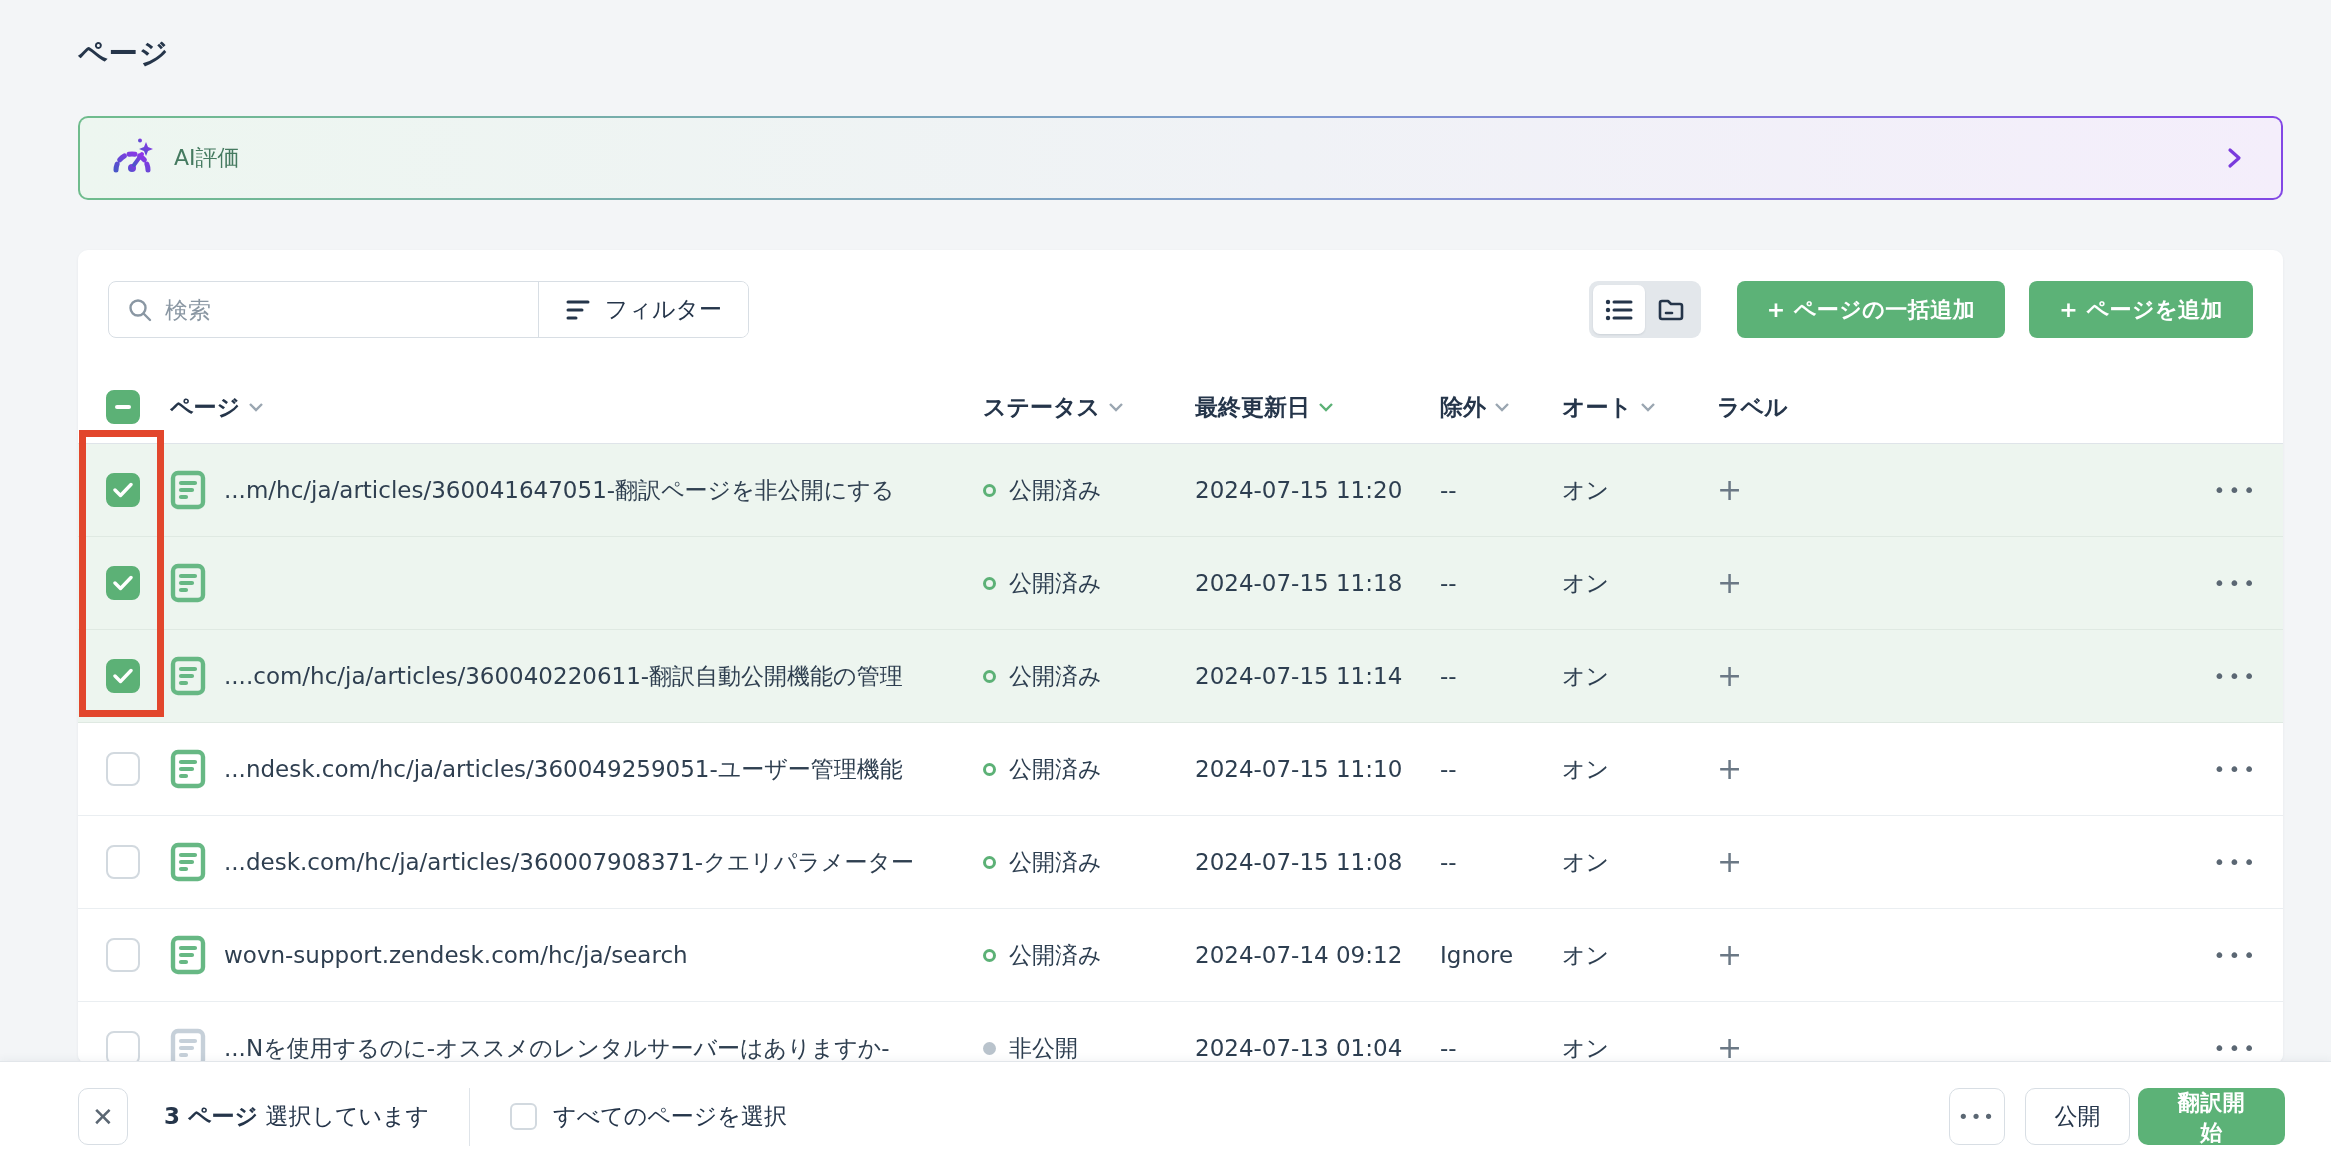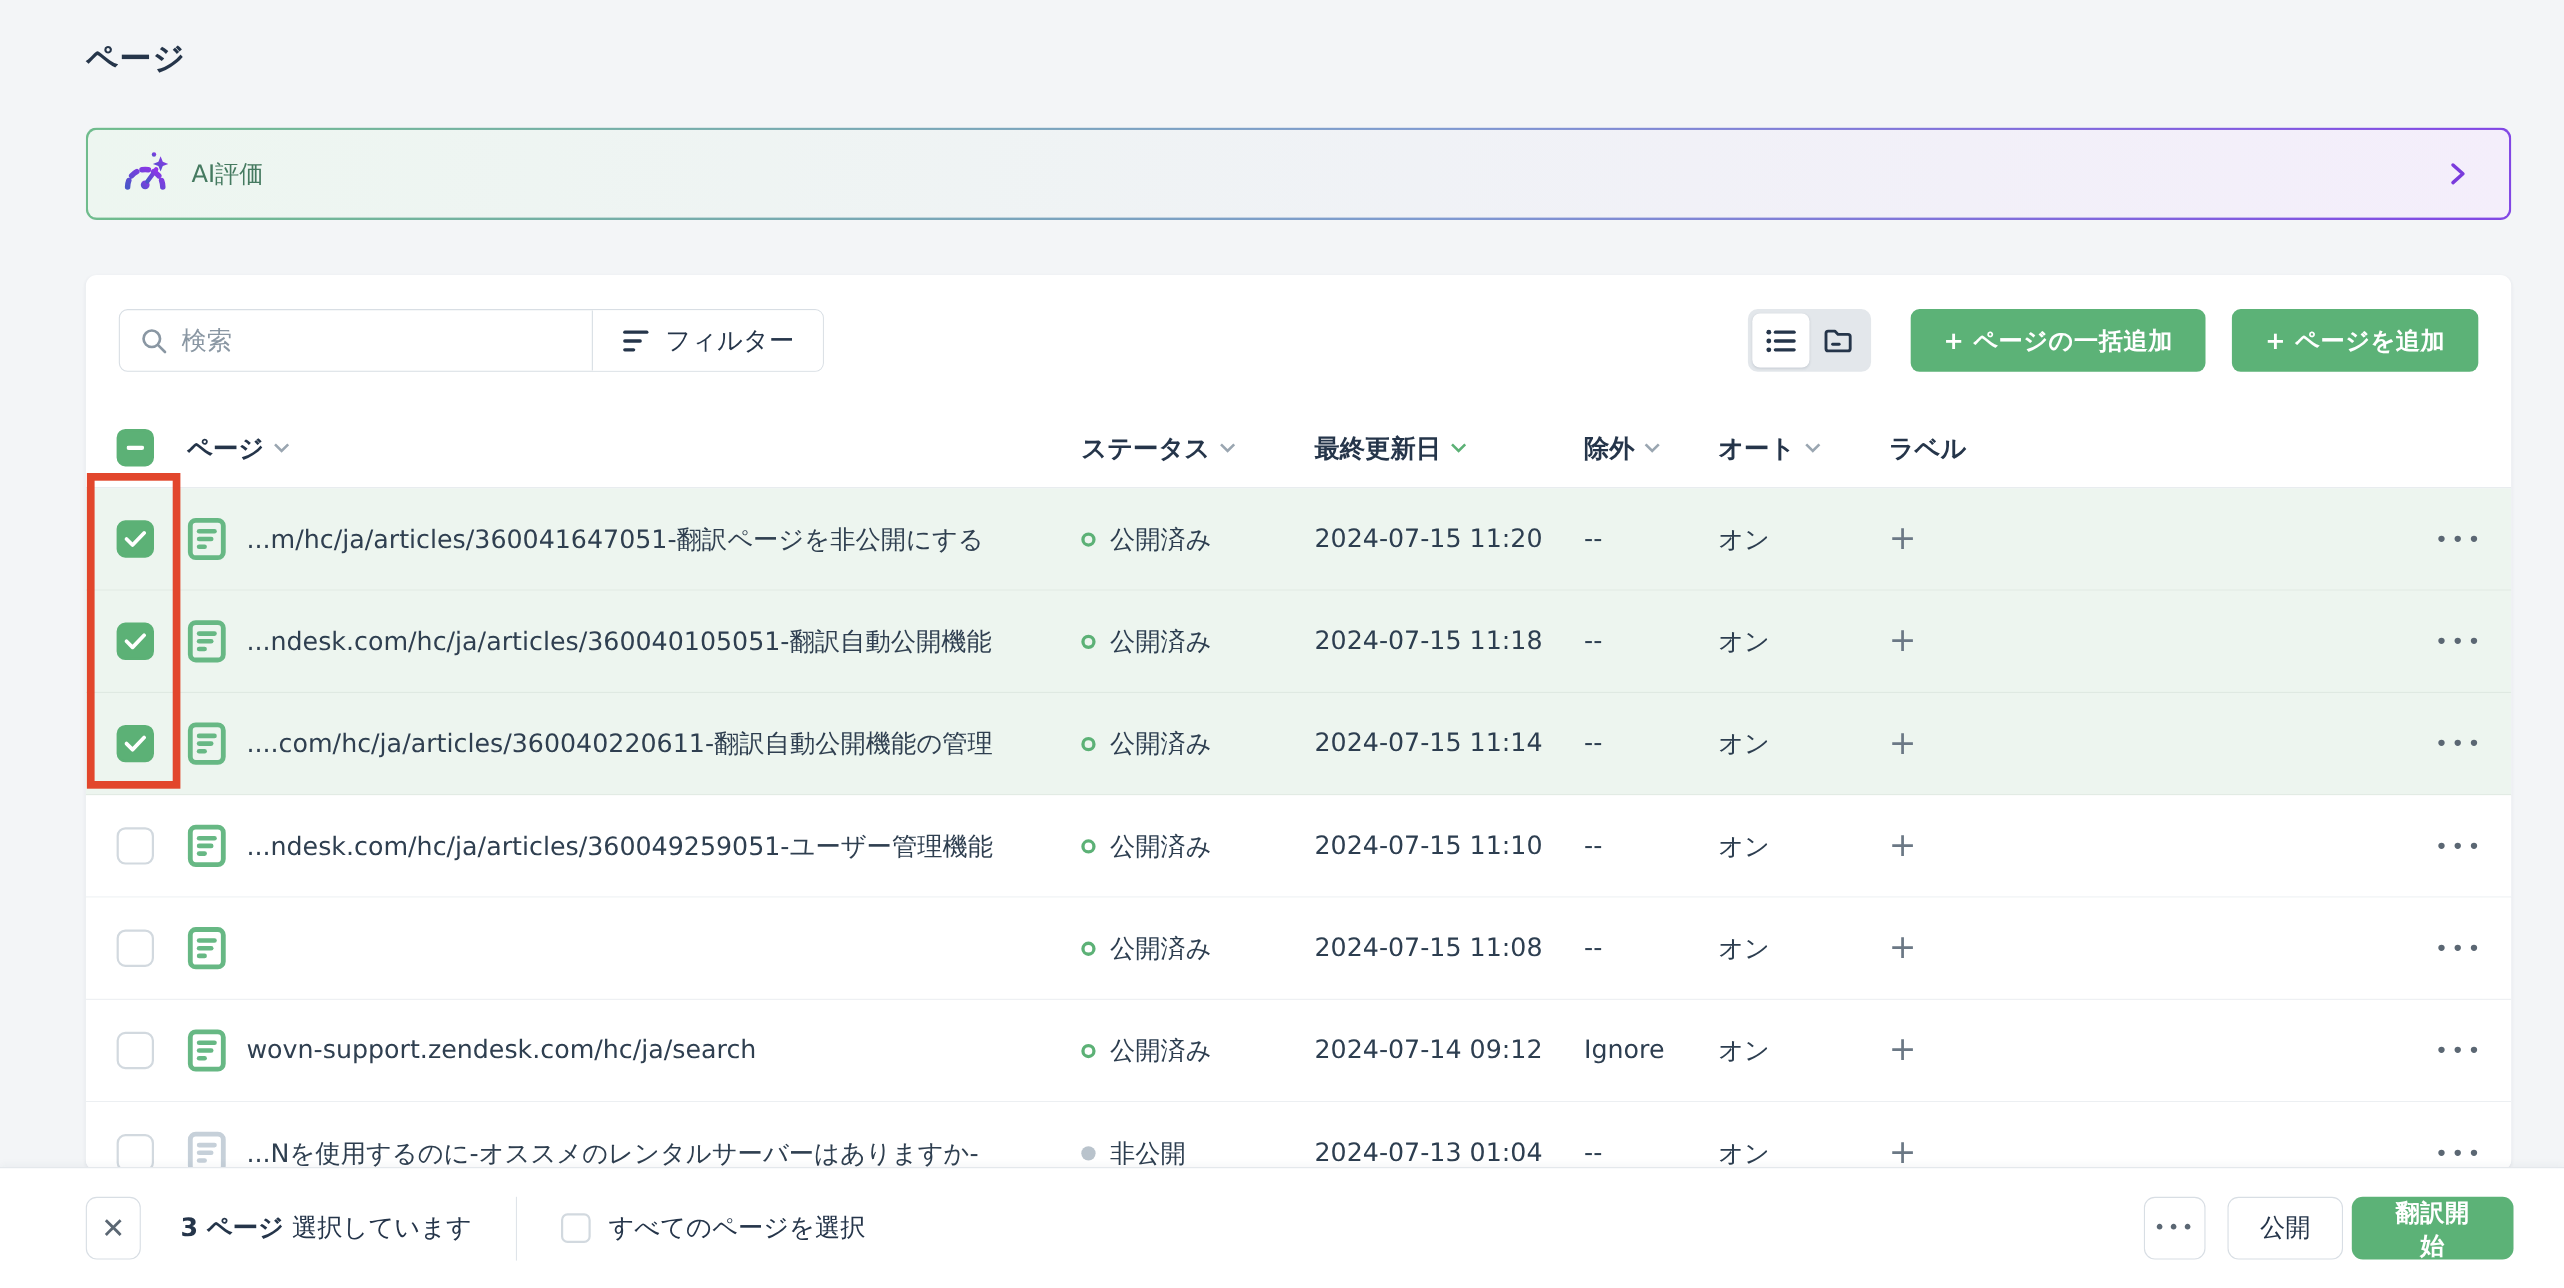--- a/index.html
+++ b/index.html
@@ -307,21 +307,20 @@
 
       </span>
     </div>
     <div class="cell-page">
       <svg class="doc-icon" viewBox="0 0 36 40">
         <rect x="3" y="3" width="30" height="34" rx="5" fill="none" stroke-width="4.4"></rect>
         <line x1="11" y1="13" x2="25" y2="13" stroke-width="4.2" stroke-linecap="round"></line>
         <line x1="11" y1="20" x2="22" y2="20" stroke-width="4.2" stroke-linecap="round"></line>
         <line x1="11" y1="27" x2="16" y2="27" stroke-width="4.2" stroke-linecap="round"></line>
       </svg>
-      <span class="url">...ndesk.com/hc/ja/articles/360040105051-翻訳自動公開機能</span>
     </div>
     <div class="cell-status">
       <span class="status-dot"></span>
       <span>公開済み</span>
     </div>
     <div class="cell-date">2024-07-15 11:18</div>
     <div class="cell-excl">--</div>
     <div class="cell-auto">オン</div>
     <div class="cell-label"><span class="plus-btn">+</span></div>
     <div class="cell-more"><span class="more-dots">•••</span></div>
@@ -387,20 +386,21 @@
         
       </span>
     </div>
     <div class="cell-page">
       <svg class="doc-icon" viewBox="0 0 36 40">
         <rect x="3" y="3" width="30" height="34" rx="5" fill="none" stroke-width="4.4"></rect>
         <line x1="11" y1="13" x2="25" y2="13" stroke-width="4.2" stroke-linecap="round"></line>
         <line x1="11" y1="20" x2="22" y2="20" stroke-width="4.2" stroke-linecap="round"></line>
         <line x1="11" y1="27" x2="16" y2="27" stroke-width="4.2" stroke-linecap="round"></line>
       </svg>
+      <span class="url">...desk.com/hc/ja/articles/360007908371-クエリパラメーター</span>
     </div>
     <div class="cell-status">
       <span class="status-dot"></span>
       <span>公開済み</span>
     </div>
     <div class="cell-date">2024-07-15 11:08</div>
     <div class="cell-excl">--</div>
     <div class="cell-auto">オン</div>
     <div class="cell-label"><span class="plus-btn">+</span></div>
     <div class="cell-more"><span class="more-dots">•••</span></div>

